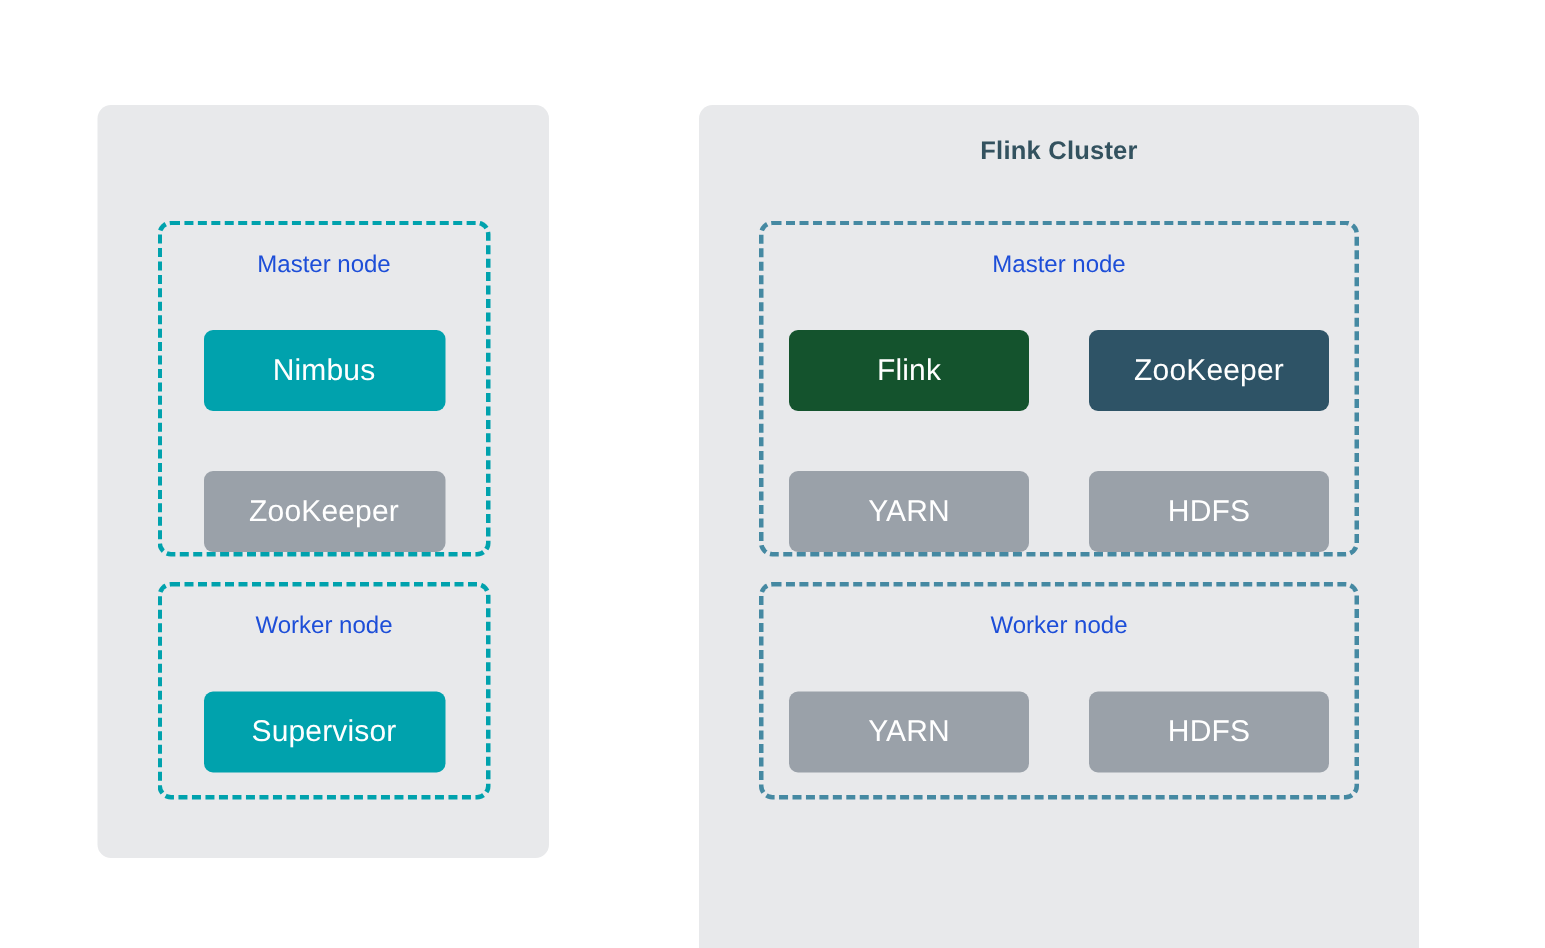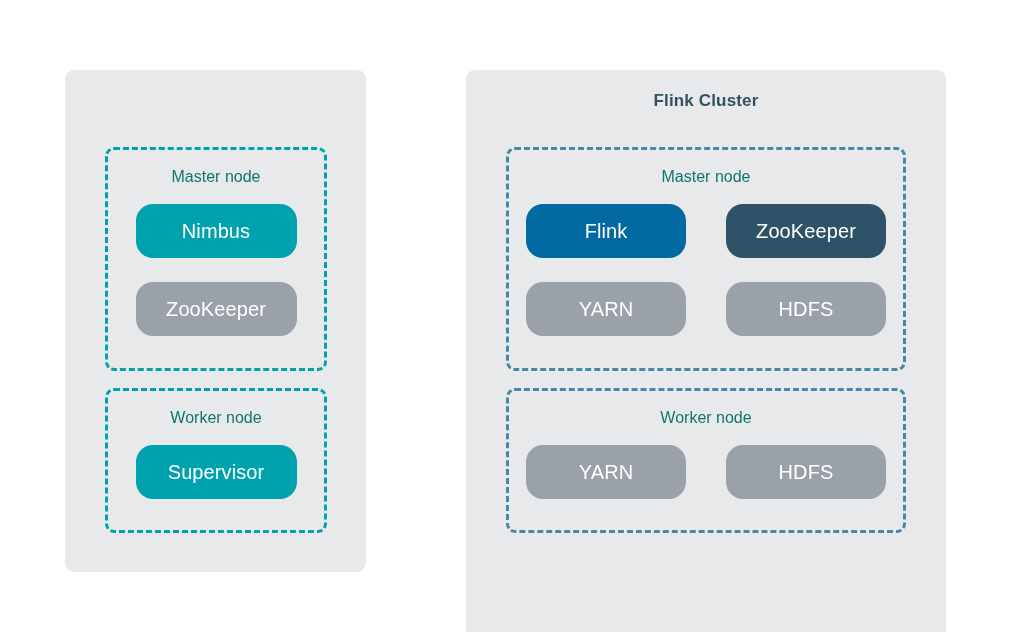--- a/index.html
+++ b/index.html
@@ -69,21 +69,21 @@
   .node-group.teal   { border-color: #00a2ad; }
   .node-group.steel  { border-color: #4589a2; }
 
   .node-label {
     position: absolute;
     left: 0;
     width: 100%;
     text-align: center;
     font-size: 16px;
     font-weight: normal;
-    color: #0f766e;
+    color: #1d4ed8;
     white-space: nowrap;
   }
 
   
   #storm-master {
     left: 40px;
     top: 77px;
     width: 222px;
     height: 224px;
   }
@@ -125,36 +125,37 @@
   .svc-row {
     display: flex;
     flex-direction: row;
     justify-content: center;
     gap: 40px;
   }
 
   .svc-box {
     box-sizing: border-box;
     height: 54px;
-    border-radius: 17px;
+    border-radius: 6px;
     display: flex;
     align-items: center;
     justify-content: center;
     color: #ffffff;
     font-size: 20px;
     font-weight: normal;
     white-space: nowrap;
     letter-spacing: 0.1px;
+    margin-top: 16px;
   }
   .svc-box.w-storm { width: 161px; }
   .svc-box.w-flink { width: 160px; }
 
   .svc-box.teal      { background: #00a2ad; }
   .svc-box.gray      { background: #9aa1a9; }
-  .svc-box.steelblue { background: #0369a1; }
+  .svc-box.steelblue { background: #14532d; }
   .svc-box.darkslate { background: #2e5366; }
 
   
   #storm-master .svc-grid { top: 54px; }
   #storm-worker .svc-grid { top: 54px; }
   #flink-master .svc-grid { top: 54px; }
   #flink-worker .svc-grid { top: 54px; }
 </style>
 </head>
 <body>

